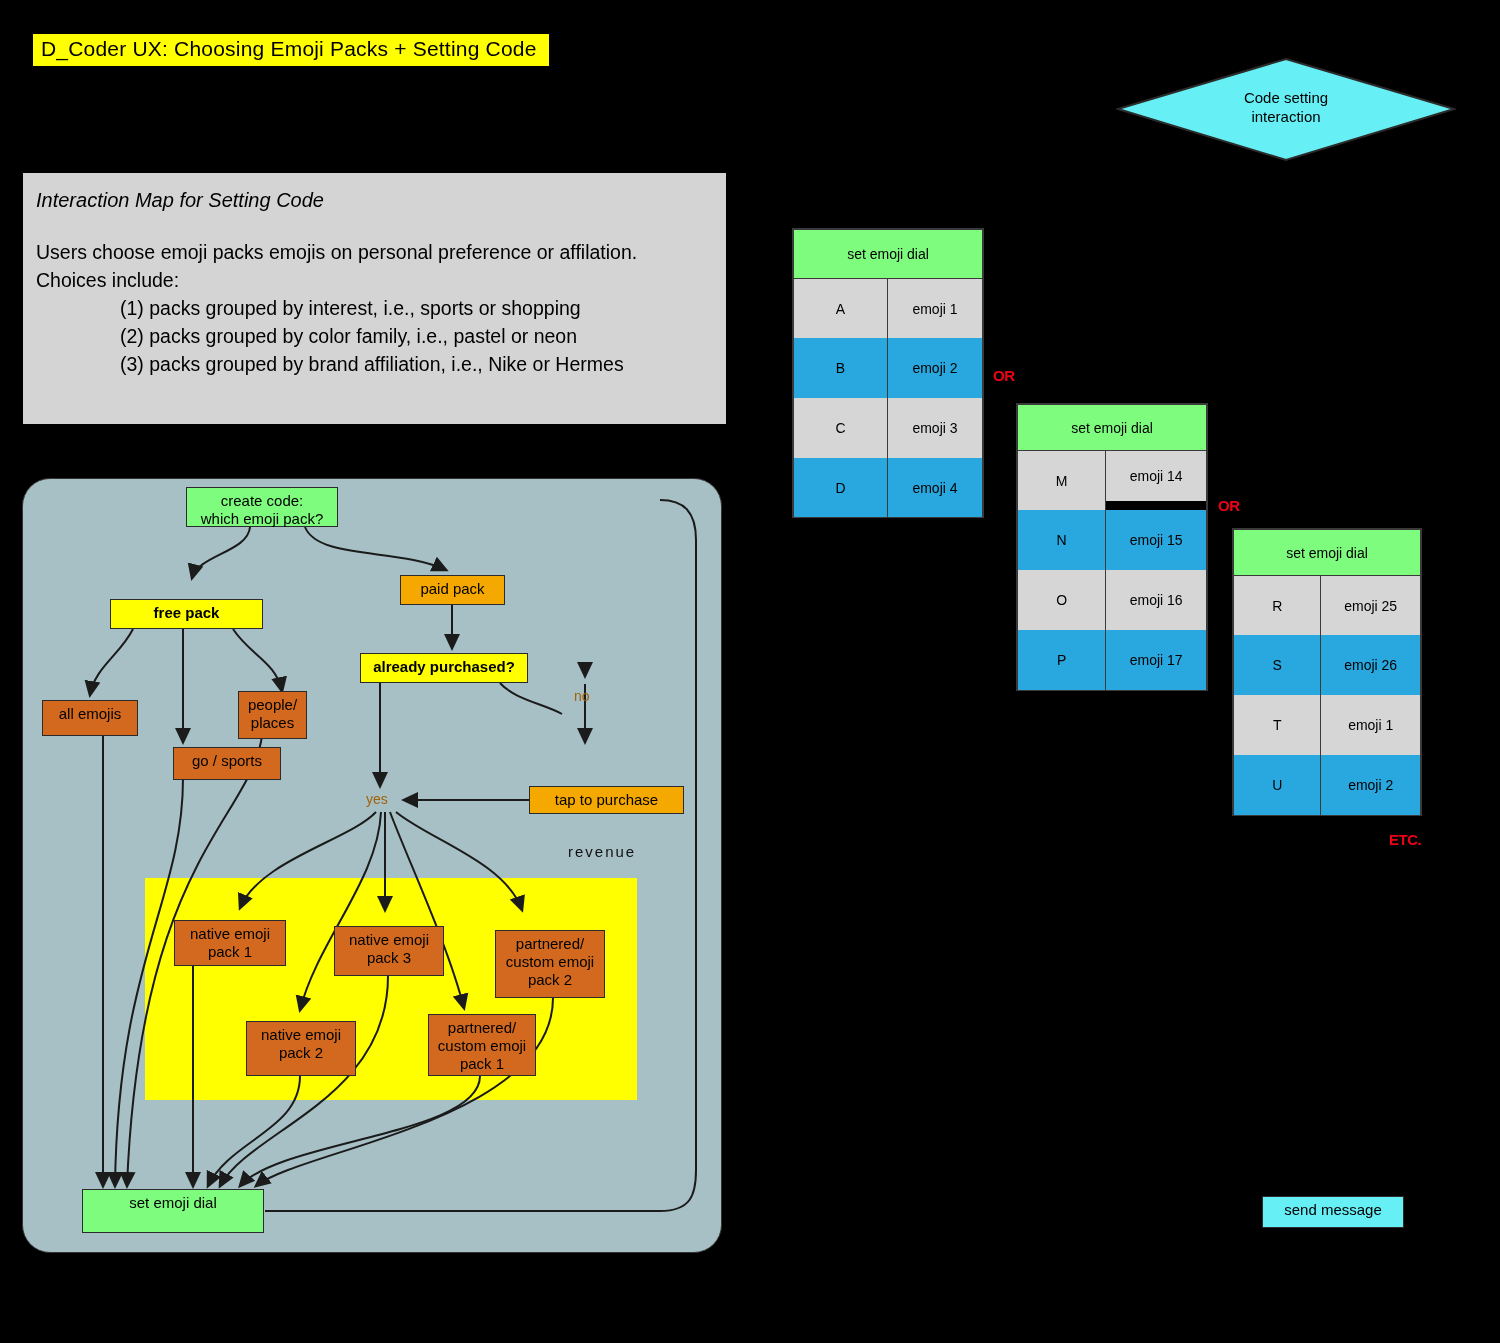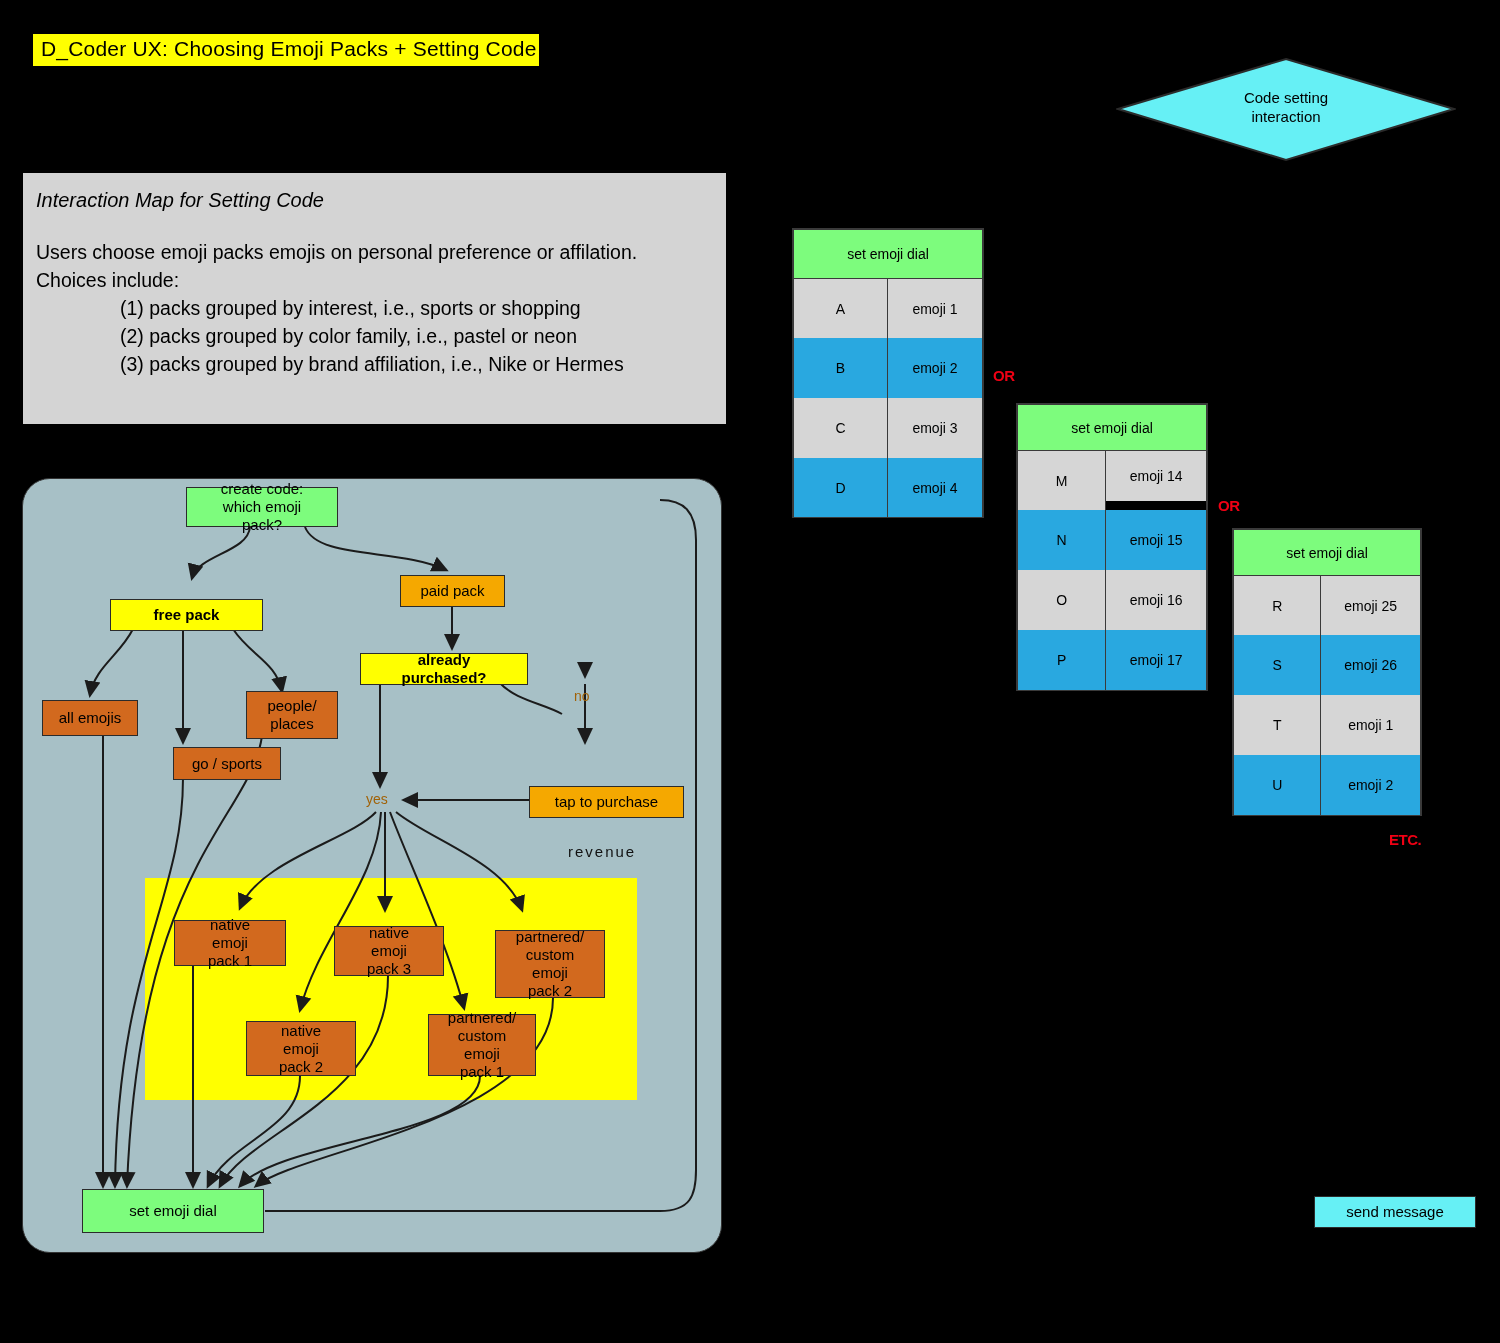--- a/index.html
+++ b/index.html
@@ -1,37 +1,37 @@
 <!DOCTYPE html>
 <html><head>
 <meta charset="utf-8">
 <style>
   html,body{margin:0;padding:0;background:#000;}
   body{width:1500px;height:1343px;position:relative;overflow:hidden;
        font-family:"Liberation Sans", sans-serif;}
   .abs{position:absolute;}
   
   #title{left:33px;top:34px;background:#ffff00;color:#000;
-         font-size:21px;padding:3px 2px 5px 8px;letter-spacing:.2px;white-space:nowrap;}
+         font-size:21px;padding:3px 12px 5px 8px;letter-spacing:.2px;white-space:nowrap;}
   
   #desc{left:22px;top:172px;width:705px;height:253px;background:#d4d4d4;
         border:1px solid #000;box-sizing:border-box;padding:16px 0 0 13px;color:#000;}
   #desc .h{font-style:italic;font-size:20px;margin-bottom:26px;}
   #desc .p{font-size:19.5px;line-height:28px;}
   #desc .li{font-size:19.5px;line-height:28px;margin-left:84px;}
   
   #flowbox{left:22px;top:478px;width:700px;height:775px;background:#a7c0c6;
            border:1px solid #333;border-radius:28px;box-sizing:border-box;}
   
   #revenue-region{left:145px;top:878px;width:492px;height:222px;background:#ffff00;}
   #revenue-label{left:568px;top:843px;font-size:15px;letter-spacing:2px;color:#111;}
   
   .node{position:absolute;box-sizing:border-box;border:1.4px solid #2b2b2b;
-        display:flex;align-items:center;justify-content:center;text-align:center;
-        font-size:15px;line-height:18px;color:#000;padding:15px;}
+        display:flex;justify-content:center;text-align:center;
+        font-size:15px;line-height:18px;color:#000;padding:4px;}
   .green{background:#7dfc7d;}
   .yellow{background:#ffff00;font-weight:bold;}
   .orange{background:#f5a800;}
   .brown{background:#d2691e;}
   .cyan{background:#66f0f5;}
   
   .blabel{position:absolute;color:#a16207;font-size:14px;}
   
   #diamond-wrap{left:1116px;top:57px;width:340px;height:105px;}
   #diamond-wrap svg{display:block;}
@@ -149,21 +149,21 @@
 </div>
 
 <div class="node brown" style="left:42px;top:700px;width:96px;height:36px;">
   <span>all emojis</span>
 </div>
 
 <div class="node brown" style="left:129px;top:747px;width:108px;height:33px;margin-left:44px;">
   <span>go / sports</span>
 </div>
 
-<div class="node brown" style="left:238px;top:691px;width:92px;height:48px;margin-left:8px;">
+<div class="node brown" style="left:238px;top:691px;width:69px;height:48px;">
   <span style="white-space:pre-line">people/
 places</span>
 </div>
 
 <div class="node yellow" style="left:360px;top:653px;width:168px;height:30px;">
   <span>already purchased?</span>
 </div>
 
 <div class="node orange" style="left:529px;top:786px;width:155px;height:28px;">
   <span>tap to purchase</span>
@@ -255,15 +255,15 @@
     <div class="cell k" style="width:47%;height:60px;">T</div>
     <div class="cell" style="width:53%;height:60px;">emoji 1</div>
   </div>
   <div class="row r-blue">
     <div class="cell k" style="width:47%;height:60px;">U</div>
     <div class="cell" style="width:53%;height:60px;">emoji 2</div>
   </div>
 </div>
 <div class="orword" style="left:1389px;top:831px;">ETC.</div>
 
-<div class="node cyan" style="left:1314px;top:1196px;width:162px;height:32px;">
+<div class="node cyan" style="left:1262px;top:1196px;width:142px;height:32px;">
   <span>send message</span>
 </div>
 
 </body></html>

